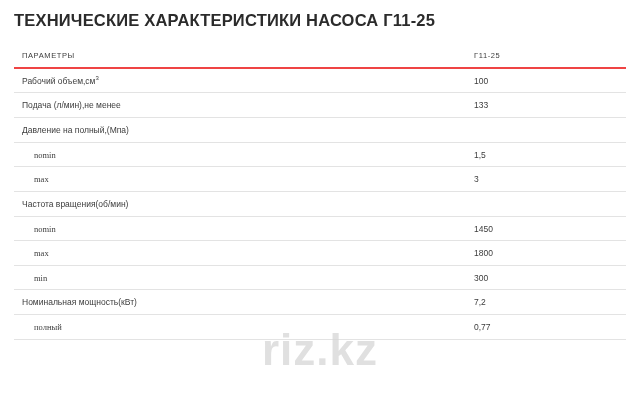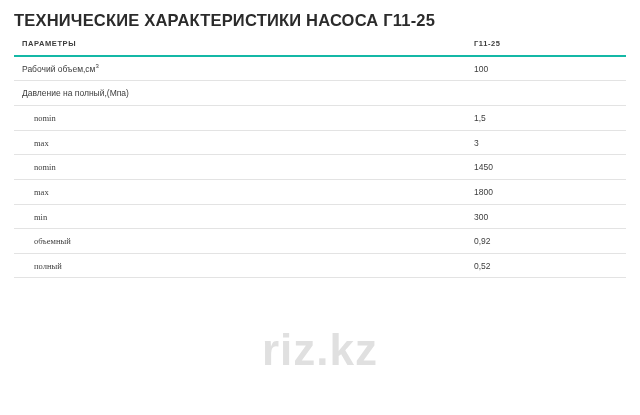--- a/index.html
+++ b/index.html
@@ -20,40 +20,40 @@
     width: 640px;
     height: 415px;
     box-sizing: border-box;
     padding: 0 14px;
   }
   .page-title {
     font-size: 16.5px;
     font-weight: bold;
     color: #2b2b2b;
     letter-spacing: 0.2px;
-    margin: 11px 0 0 0;
+    margin: 11px 0 12px 0;
     line-height: 1.2;
     white-space: nowrap;
   }
   table.spec-table {
     width: 612px;
     border-collapse: collapse;
     table-layout: fixed;
     font-size: 8.5px;
   }
   table.spec-table col.c1 { width: 452px; }
   table.spec-table col.c2 { width: 160px; }
   thead th {
     text-align: left;
     font-size: 7.5px;
-    font-weight: bold;
+    font-weight: normal;
     letter-spacing: 0.6px;
     color: #3c3c3c;
     padding: 8px 8px 7px 8px;
-    border-bottom: 2px solid #14b8a6;
+    border-bottom: 2px solid #ef4444;
     vertical-align: bottom;
     text-transform: uppercase;
   }
   tbody td {
     padding: 7px 8px 6px 8px;
     border-bottom: 1px solid #e3e3e3;
     vertical-align: middle;
     color: #3c3c3c;
     font-size: 8.5px;
     line-height: 1.25;
@@ -109,48 +109,56 @@
         <th>ПАРАМЕТРЫ</th>
         <th>Г11-25</th>
       </tr>
     </thead>
     <tbody id="table-body">
         <tr>
           <td>Рабочий объем,см<span class="sup">3</span></td>
           <td class="value">100</td>
         </tr>
         <tr>
+          <td>Подача (л/мин),не менее</td>
+          <td class="value">133</td>
+        </tr>
+        <tr>
           <td>Давление на полный,(Мпа)</td>
           <td class="value"></td>
         </tr>
         <tr>
           <td class="indent">nomin</td>
           <td class="value">1,5</td>
         </tr>
         <tr>
           <td class="indent">max</td>
           <td class="value">3</td>
+        </tr>
+        <tr>
+          <td>Частота вращения(об/мин)</td>
+          <td class="value"></td>
         </tr>
         <tr>
           <td class="indent">nomin</td>
           <td class="value">1450</td>
         </tr>
         <tr>
           <td class="indent">max</td>
           <td class="value">1800</td>
         </tr>
         <tr>
           <td class="indent">min</td>
           <td class="value">300</td>
         </tr>
         <tr>
-          <td class="indent">объемный</td>
-          <td class="value">0,92</td>
+          <td>Номинальная мощность(кВт)</td>
+          <td class="value">7,2</td>
         </tr>
         <tr>
           <td class="indent">полный</td>
-          <td class="value">0,52</td>
+          <td class="value">0,77</td>
         </tr>
       </tbody>
   </table>
 
   <div class="watermark">riz.kz</div>
 </div>
 
 </body></html>

